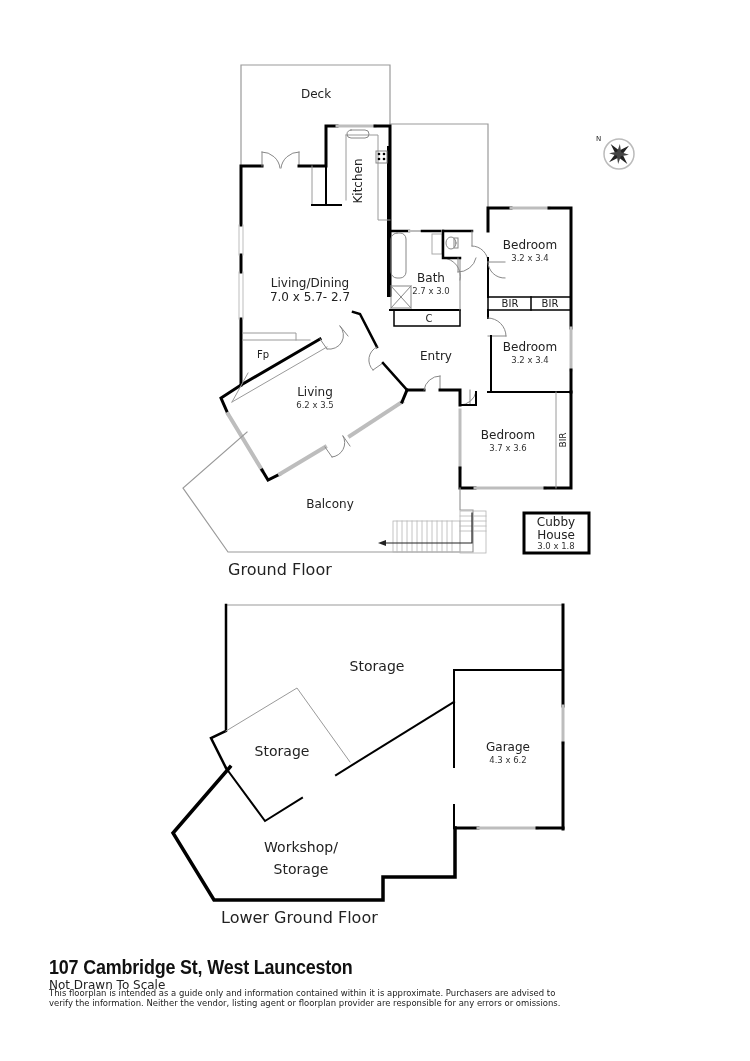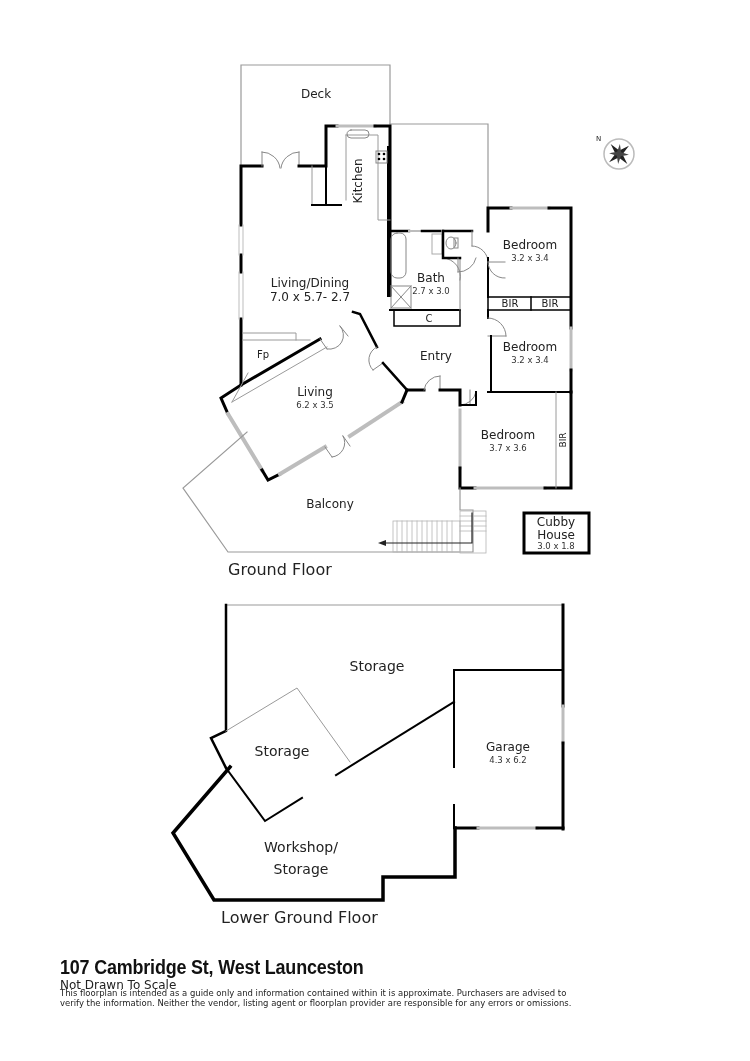--- a/index.html
+++ b/index.html
@@ -3,21 +3,21 @@
 <meta charset="utf-8">
 <style>
   html, body { margin: 0; padding: 0; background: #ffffff; }
   body { width: 750px; height: 1061px; position: relative; overflow: hidden; font-family: "Liberation Sans", sans-serif; color: #1a1a1a; }
   svg.plan { position: absolute; left: 0; top: 0; }
   .lbl { font-family: "DejaVu Sans", sans-serif; fill: #222; }
   .room { font-size: 12px; }
   .room-lg { font-size: 14px; }
   .dim { font-size: 8.5px; fill: #333; }
   .floor-title { font-size: 16px; }
-  .footer { position: absolute; left: 60px; top: 956px; width: 560px; }
+  .footer { position: absolute; left: 49px; top: 956px; width: 560px; }
   .addr { font-family: "Liberation Sans", sans-serif; font-weight: bold; font-size: 19.5px; letter-spacing: -0.2px; color: #111; transform: scaleX(0.92); transform-origin: left; white-space: nowrap; }
   .nts { font-family: "DejaVu Sans", sans-serif; font-size: 12px; color: #222; line-height: 12px; }
   .disc { font-family: "DejaVu Sans", sans-serif; font-size: 8.6px; color: #222; line-height: 10px; margin-top: -3px; transform: scaleX(0.985); transform-origin: left; }
 </style>
 </head>
 <body>
 
 <svg class="plan" width="750" height="1061" viewBox="0 0 750 1061" xmlns="http://www.w3.org/2000/svg">
 
   <g fill="none" stroke-linecap="square">

